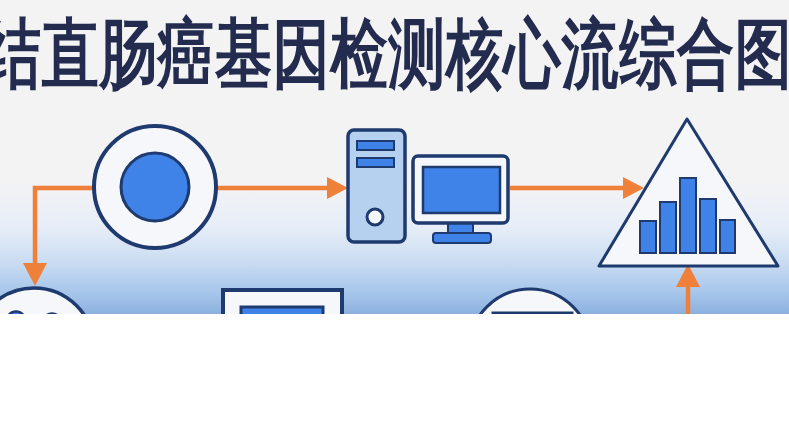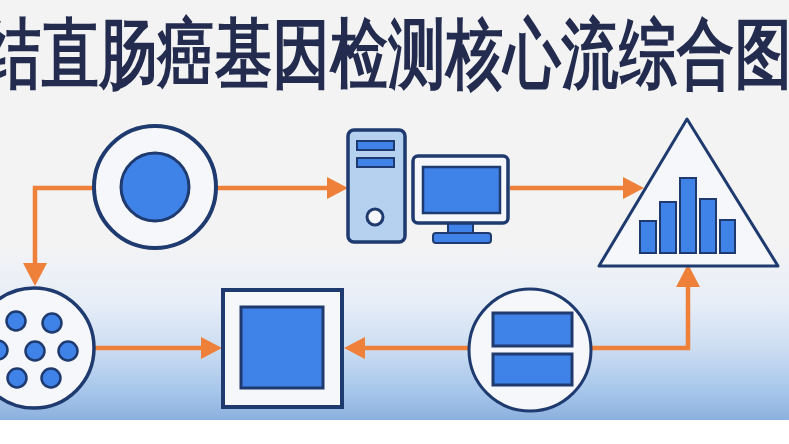--- a/index.html
+++ b/index.html
@@ -1,18 +1,18 @@
 <!DOCTYPE html>
 <html style="--accent-orange: #EF8039; --navy-stroke: #1E3A6E; --primary-blue: #3F82E8; --light-blue: #B6D0F0; --panel-white: #F6F7FA; --title-navy: #232C4E; --bg-top: #F3F3F4; --bg-bottom: #8CB1DE;"><head>
 <meta charset="utf-8">
 <style>
   html,body{margin:0;padding:0;}
   .canvas{
     position:relative;
-    width:789px;height:420px;
+    width:789px;height:314px;
     overflow:hidden;
     background:linear-gradient(180deg,
       var(--bg-top,#F3F3F4) 0%,
       var(--bg-top,#F3F3F4) 58%,
       #E7EEF8 72%,
       #CCDDF2 83%,
       #A7C6EB 93%,
       var(--bg-bottom,#8CB1DE) 100%);
     font-family:"Liberation Sans", sans-serif;
   }

